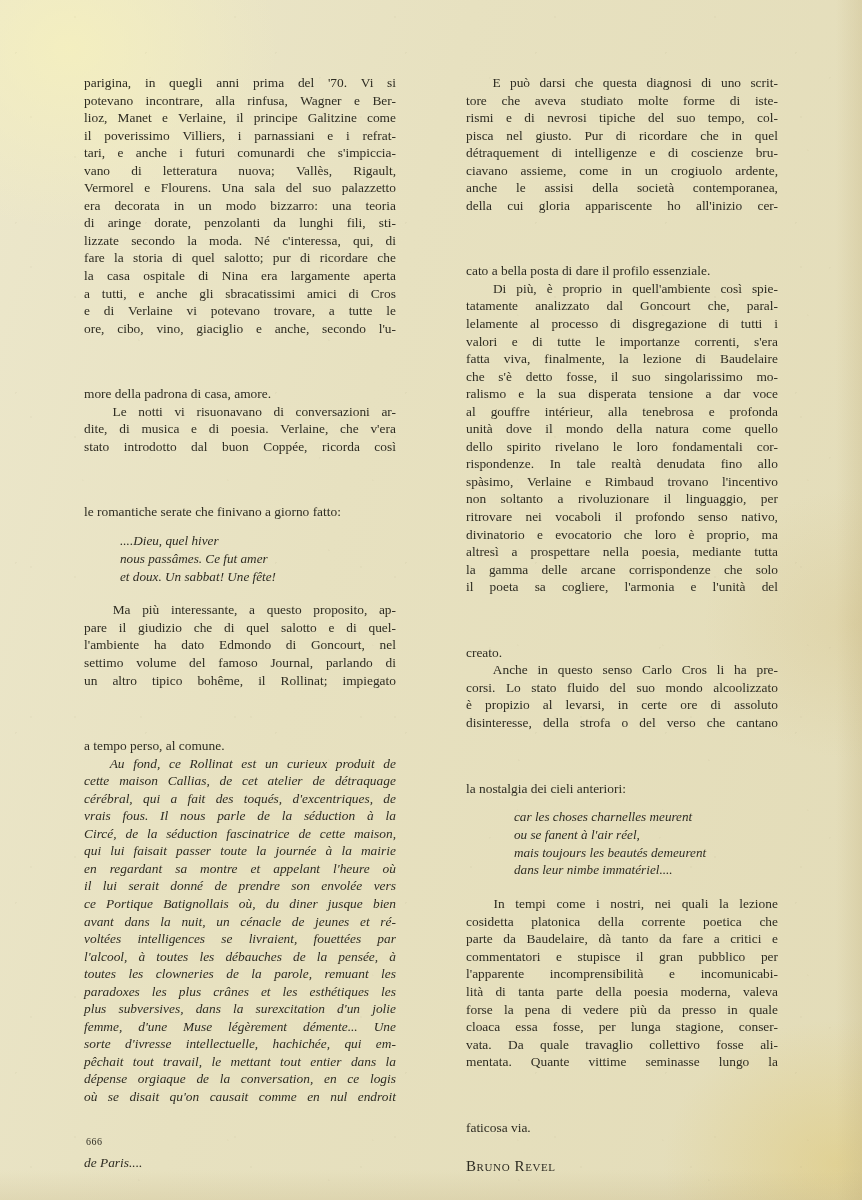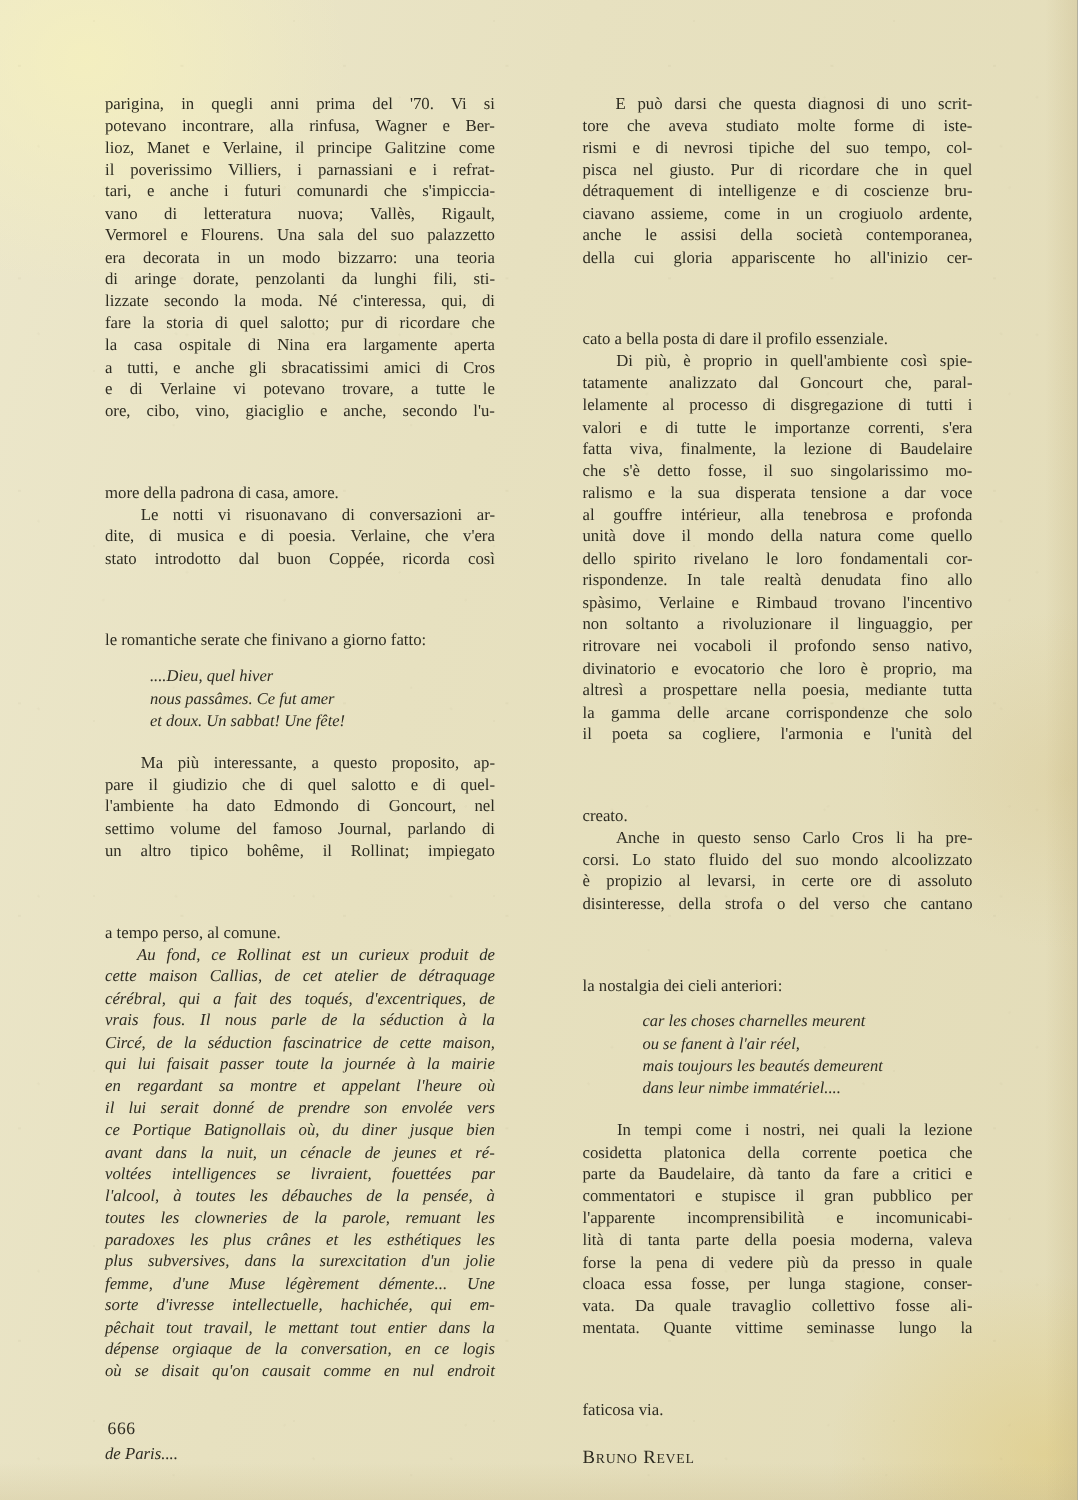--- a/index.html
+++ b/index.html
@@ -120,21 +120,21 @@
     text-align: right;
     font-variant: small-caps;
     font-size: 15px;
     letter-spacing: .6px;
   }
 
   .folio {
     position: absolute;
     left: 86px;
     top: 1136px;
-    font-size: 14px;
+    font-size: 10px;
     letter-spacing: .5px;
     color: #36342a;
   }
 
   
   .col, .folio { color: #2e2c22; }
   .paper-edge-right {
     position: absolute;
     right: 0; top: 0; bottom: 0; width: 26px;
     background: linear-gradient(90deg, rgba(190,172,120,0) 0%, rgba(183,163,108,.22) 100%);

